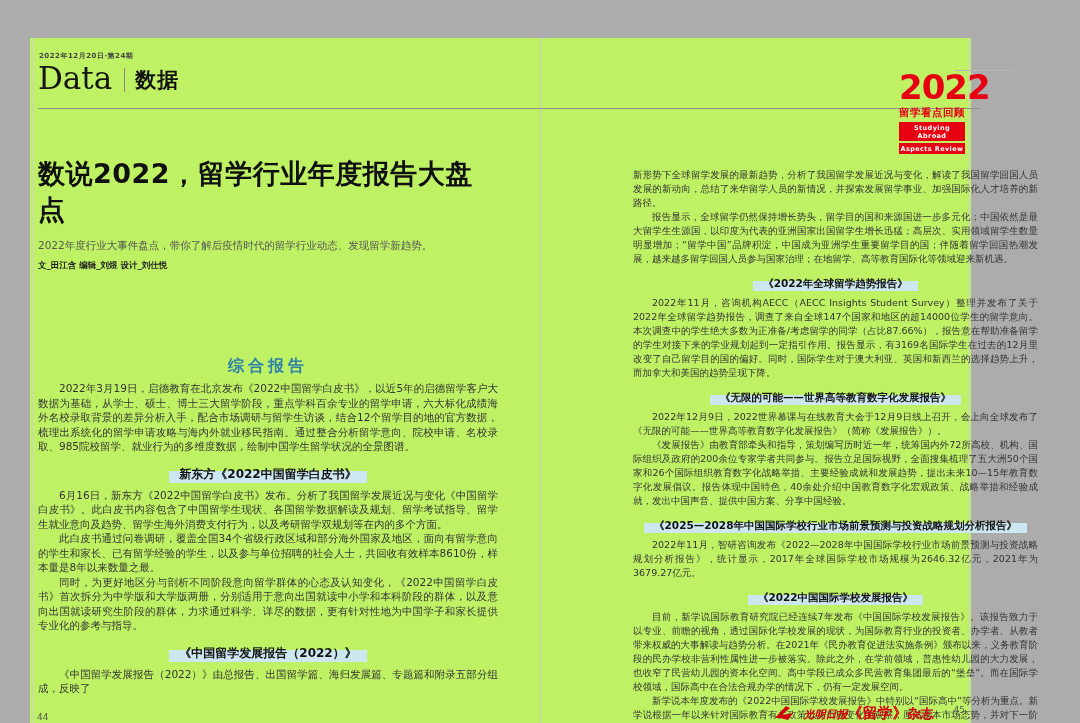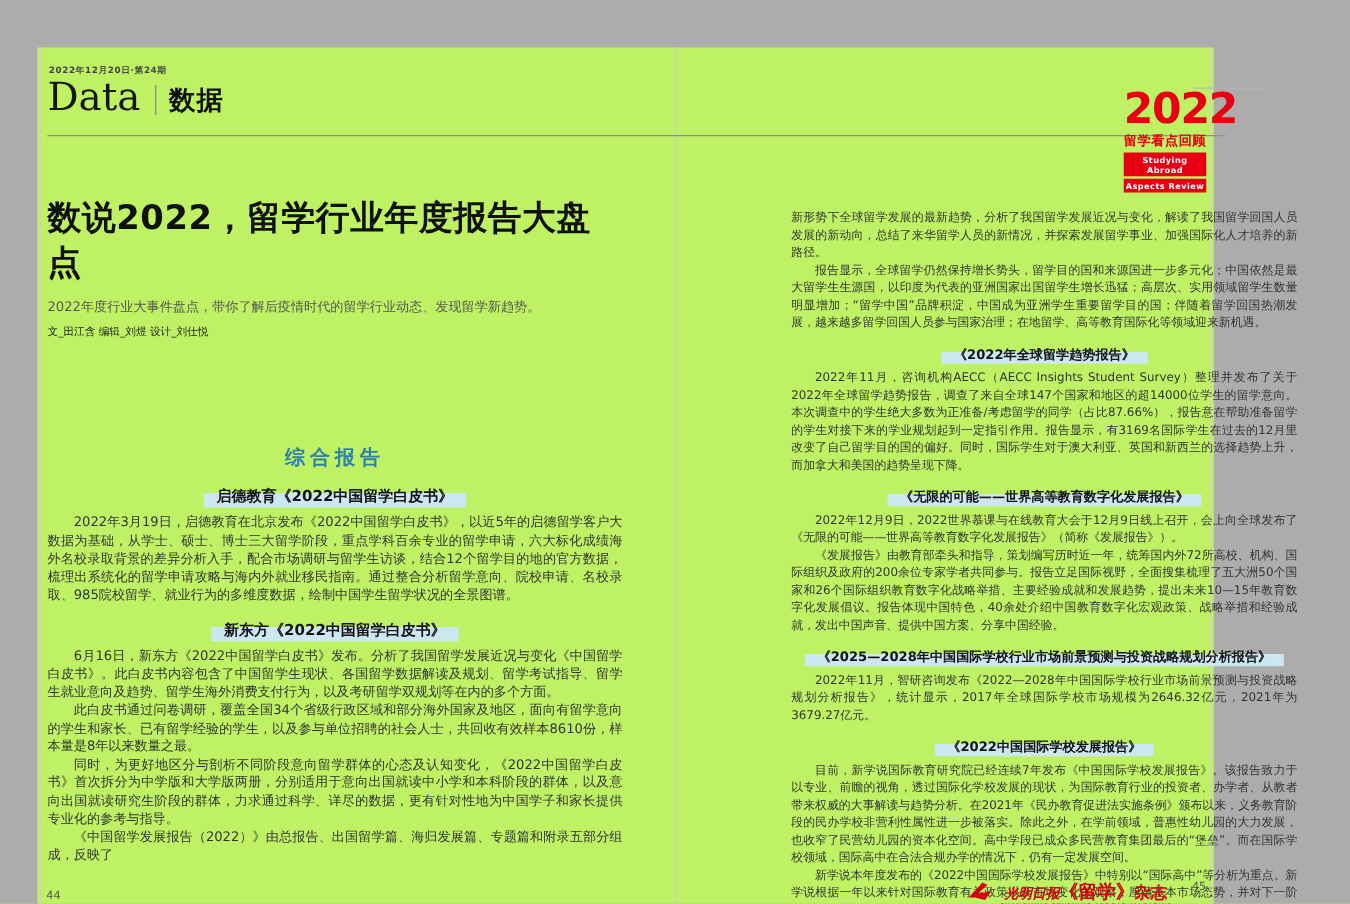--- a/index.html
+++ b/index.html
@@ -22,21 +22,21 @@
   
   .year-badge{position:absolute;right:6px;top:32px;width:66px;text-align:center;}
   .badge-year{color:#e60012;font-size:34px;font-weight:800;line-height:1;letter-spacing:-1px;}
   .badge-title{color:#e60012;font-size:10.5px;font-weight:800;margin-top:2px;letter-spacing:.5px;}
   .badge-box{background:#e60012;color:#fff;font-size:6.5px;font-weight:bold;margin-top:2px;padding:1.5px 0;letter-spacing:.4px;}
 
   
   .page-left-content{position:absolute;left:8px;top:118px;width:460px;}
   .article-title{font-size:27px;font-weight:bold;color:#101010;margin:0 0 11px;letter-spacing:.5px;}
   .article-subtitle{font-size:10.5px;color:#555;margin:0 0 7px;}
-  .article-byline{font-size:8.5px;font-weight:normal;color:#222;margin:0;}
+  .article-byline{font-size:8.5px;font-weight:bold;color:#222;margin:0;}
   .section-head{margin:84px 0 4px;text-align:center;color:#2f81aa;font-size:16px;font-weight:bold;letter-spacing:4px;}
 
   .rh{margin:12px 0 5px;text-align:center;font-size:12px;font-weight:bold;color:#131313;}
   .hl{display:inline-block;padding:0 10px;background:linear-gradient(to bottom,transparent 32%,#cde7f1 32%);}
   .bp{margin:0;font-size:10.5px;line-height:14.5px;color:#333;text-align:justify;}
   .ind{text-indent:2em;}
 
   
   .page-right-content{position:absolute;left:603px;top:130px;width:405px;}
   .page-right-content .bp{font-size:9.5px;line-height:14px;}
@@ -79,26 +79,26 @@
       <div class="badge-box">Studying Abroad</div>
       <div class="badge-box">Aspects Review</div>
     </div>
 
     <section class="page-left-content">
       <h1 class="article-title">数说2022，留学行业年度报告大盘点</h1>
       <p class="article-subtitle">2022年度行业大事件盘点，带你了解后疫情时代的留学行业动态、发现留学新趋势。</p>
       <p class="article-byline">文_田江含 编辑_刘煜 设计_刘仕悦</p>
       <h2 class="section-head">综合报告</h2>
 
-      <h3 class="rh"><span class="hl">启德教育《2022中国留学白皮书》</span></h3>
       <p class="bp ind">2022年3月19日，启德教育在北京发布《2022中国留学白皮书》，以近5年的启德留学客户大数据为基础，从学士、硕士、博士三大留学阶段，重点学科百余专业的留学申请，六大标化成绩海外名校录取背景的差异分析入手，配合市场调研与留学生访谈，结合12个留学目的地的官方数据，梳理出系统化的留学申请攻略与海内外就业移民指南。通过整合分析留学意向、院校申请、名校录取、985院校留学、就业行为的多维度数据，绘制中国学生留学状况的全景图谱。</p>
       <h3 class="rh"><span class="hl">新东方《2022中国留学白皮书》</span></h3>
       <p class="bp ind">6月16日，新东方《2022中国留学白皮书》发布。分析了我国留学发展近况与变化《中国留学白皮书》。此白皮书内容包含了中国留学生现状、各国留学数据解读及规划、留学考试指导、留学生就业意向及趋势、留学生海外消费支付行为，以及考研留学双规划等在内的多个方面。</p>
       <p class="bp ind">此白皮书通过问卷调研，覆盖全国34个省级行政区域和部分海外国家及地区，面向有留学意向的学生和家长、已有留学经验的学生，以及参与单位招聘的社会人士，共回收有效样本8610份，样本量是8年以来数量之最。</p>
       <p class="bp ind">同时，为更好地区分与剖析不同阶段意向留学群体的心态及认知变化，《2022中国留学白皮书》首次拆分为中学版和大学版两册，分别适用于意向出国就读中小学和本科阶段的群体，以及意向出国就读研究生阶段的群体，力求通过科学、详尽的数据，更有针对性地为中国学子和家长提供专业化的参考与指导。</p>
+      <h3 class="rh"><span class="hl">《中国留学发展报告（2022）》</span></h3>
       <p class="bp ind">《中国留学发展报告（2022）》由总报告、出国留学篇、海归发展篇、专题篇和附录五部分组成，反映了</p>
     </section>
 
     <section class="page-right-content">
       <p class="bp">新形势下全球留学发展的最新趋势，分析了我国留学发展近况与变化，解读了我国留学回国人员发展的新动向，总结了来华留学人员的新情况，并探索发展留学事业、加强国际化人才培养的新路径。</p>
       <p class="bp ind">报告显示，全球留学仍然保持增长势头，留学目的国和来源国进一步多元化；中国依然是最大留学生生源国，以印度为代表的亚洲国家出国留学生增长迅猛；高层次、实用领域留学生数量明显增加；“留学中国”品牌积淀，中国成为亚洲学生重要留学目的国；伴随着留学回国热潮发展，越来越多留学回国人员参与国家治理；在地留学、高等教育国际化等领域迎来新机遇。</p>
       <h3 class="rh"><span class="hl">《2022年全球留学趋势报告》</span></h3>
       <p class="bp ind">2022年11月，咨询机构AECC（AECC Insights Student Survey）整理并发布了关于2022年全球留学趋势报告，调查了来自全球147个国家和地区的超14000位学生的留学意向。本次调查中的学生绝大多数为正准备/考虑留学的同学（占比87.66%），报告意在帮助准备留学的学生对接下来的学业规划起到一定指引作用。报告显示，有3169名国际学生在过去的12月里改变了自己留学目的国的偏好。同时，国际学生对于澳大利亚、英国和新西兰的选择趋势上升，而加拿大和美国的趋势呈现下降。</p>
       <h3 class="rh"><span class="hl">《无限的可能——世界高等教育数字化发展报告》</span></h3>
       <p class="bp ind">2022年12月9日，2022世界慕课与在线教育大会于12月9日线上召开，会上向全球发布了《无限的可能——世界高等教育数字化发展报告》（简称《发展报告》）。</p>

